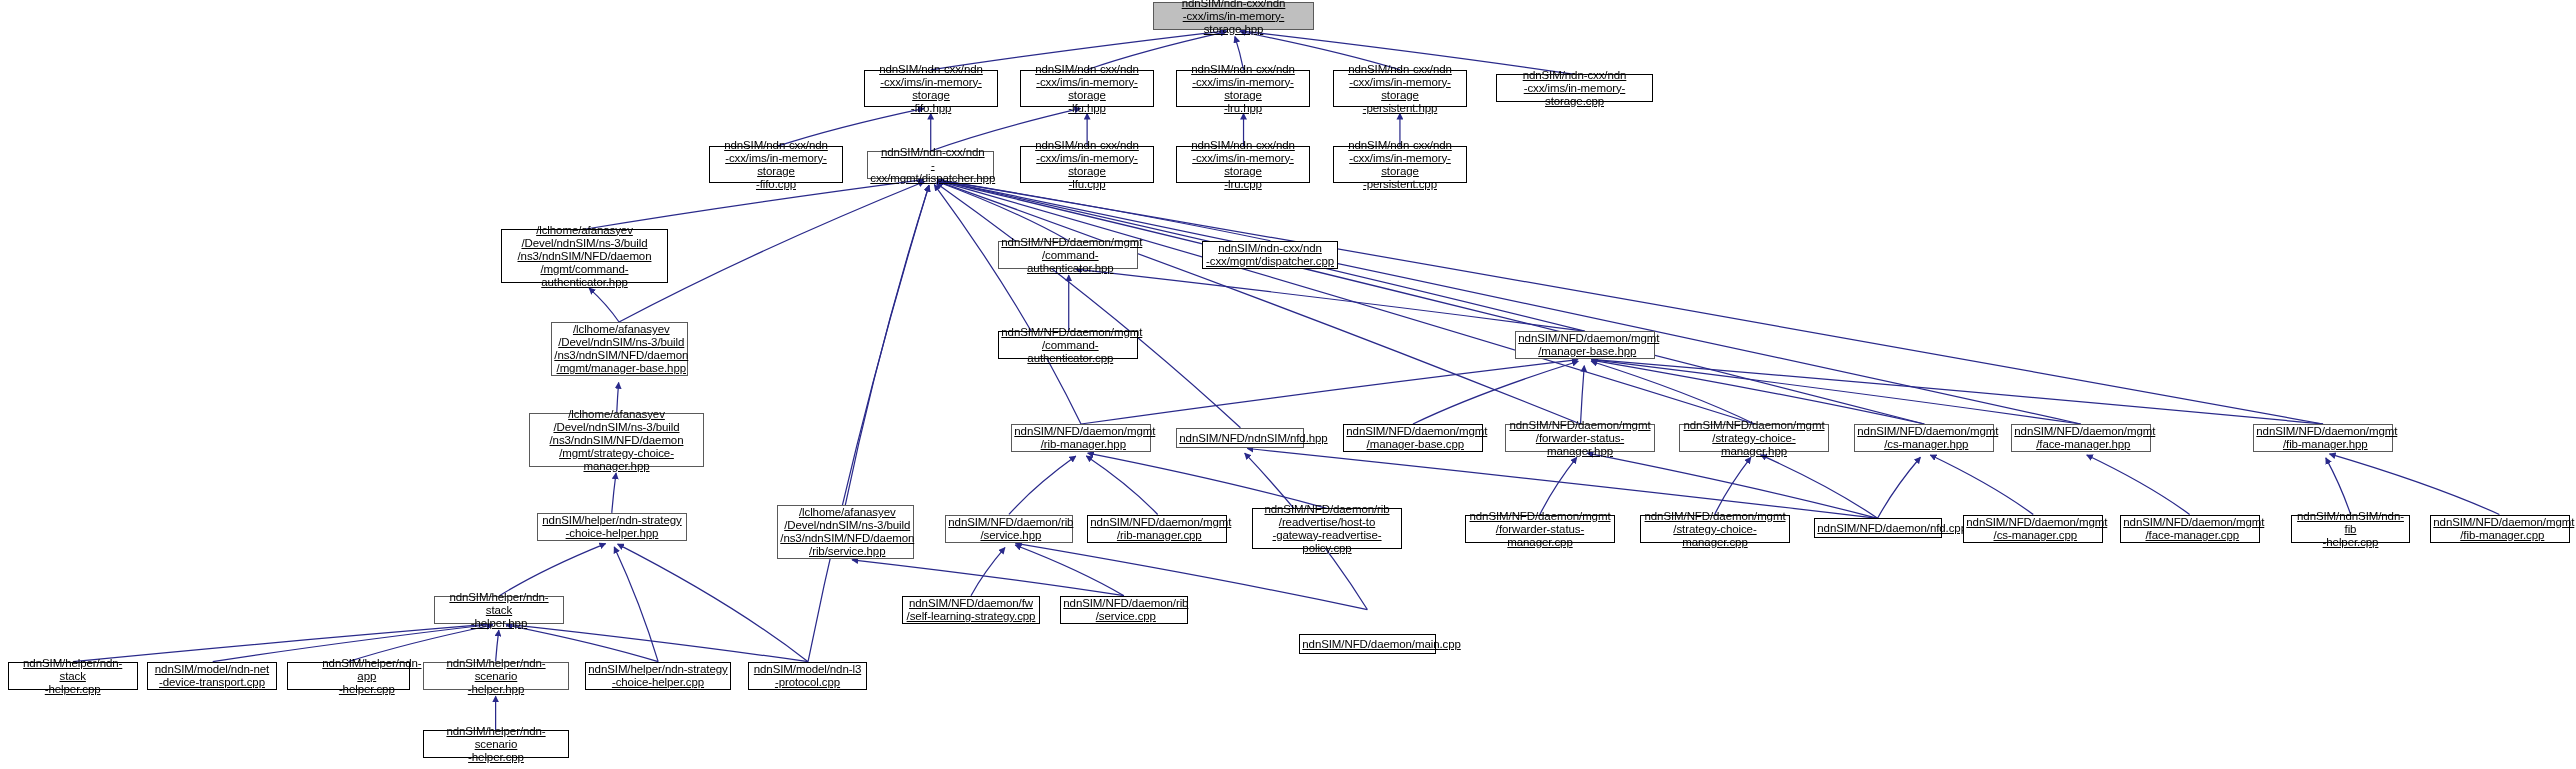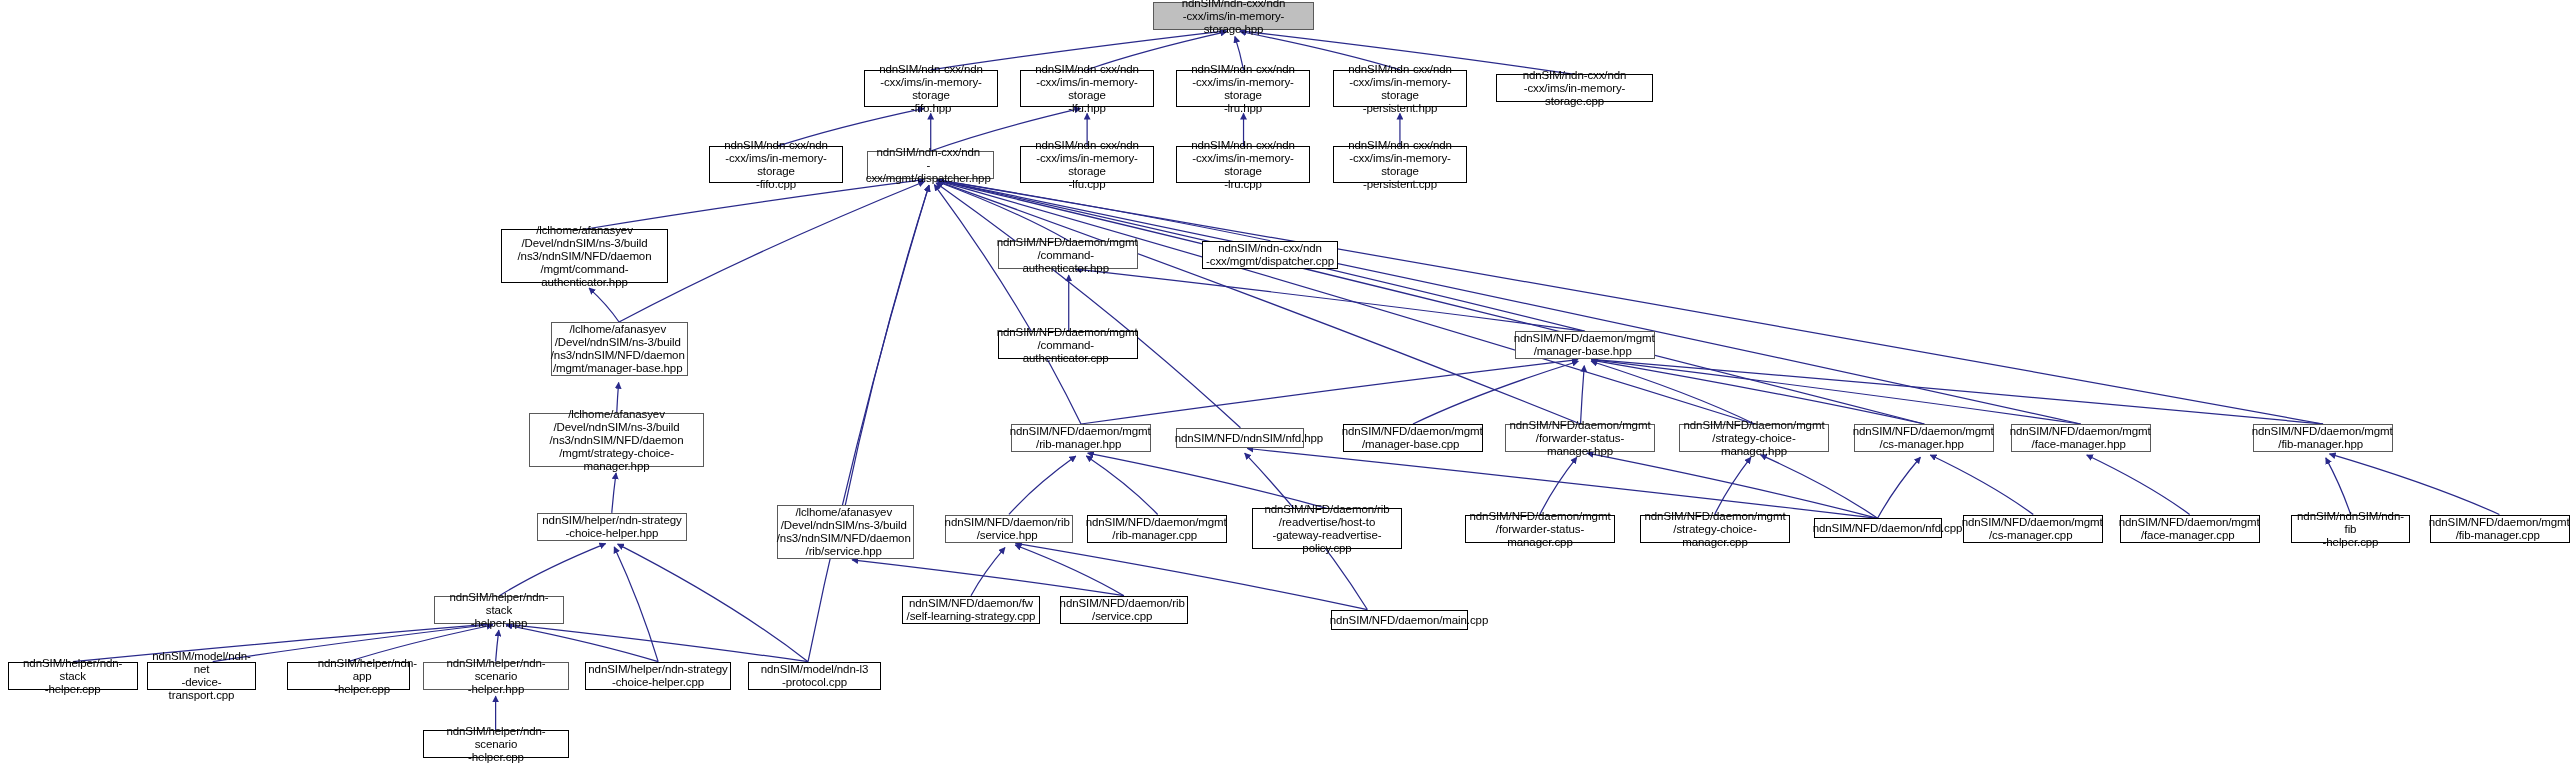--- a/index.html
+++ b/index.html
@@ -10,24 +10,25 @@
     position:absolute;
     box-sizing:border-box;
     border:0.8px solid #000000;
     background:#ffffff;
     color:#000000;
     font-size:11.5px;
     line-height:13px;
     text-align:center;
     display:flex;
     align-items:center;
-    justify-content:flex-end;
+    justify-content:flex-start;
     white-space:pre-line;
     letter-spacing:-0.1px;
     z-index:5;
+    text-decoration:underline;
   }
   .node.thick{border:1.5px solid #5a5a5a;}
   .node.root{background:#bfbfbf;border:1.5px solid #5a5a5a;}
   .node span{display:block;width:100%;padding:0 2.3px;}
 </style>
 </head>
 <body>
 
 <div id="graph">
   <svg id="edges" xmlns="http://www.w3.org/2000/svg" viewBox="0 0 3359 1003" width="2576" height="769">
@@ -195,30 +196,30 @@
       <div class="node" style="left: 2291px; top: 515px; width: 119px; height: 28px;"><span>ndnSIM/ndnSIM/ndn-fib
 -helper.cpp</span></div>
       <div class="node" style="left: 2430px; top: 515px; width: 140px; height: 28px;"><span>ndnSIM/NFD/daemon/mgmt
 /fib-manager.cpp</span></div>
       <div class="node thick" style="left: 434px; top: 596px; width: 130px; height: 28px;"><span>ndnSIM/helper/ndn-stack
 -helper.hpp</span></div>
       <div class="node" style="left: 902px; top: 596px; width: 138px; height: 28px;"><span>ndnSIM/NFD/daemon/fw
 /self-learning-strategy.cpp</span></div>
       <div class="node" style="left: 1060px; top: 596px; width: 128px; height: 28px;"><span>ndnSIM/NFD/daemon/rib
 /service.cpp</span></div>
-      <div class="node" style="left: 1299px; top: 610px; width: 137px; height: 20px; margin-left: 32px;"><span>ndnSIM/NFD/daemon/main.cpp</span></div>
+      <div class="node" style="left: 1299px; top: 634px; width: 137px; height: 20px;"><span>ndnSIM/NFD/daemon/main.cpp</span></div>
       <div class="node" style="left: 7.7px; top: 662px; width: 130px; height: 28px;"><span>ndnSIM/helper/ndn-stack
 -helper.cpp</span></div>
-      <div class="node" style="left: 147px; top: 662px; width: 109px; height: 28px;"><span>ndnSIM/model/ndn-net
+      <div class="node" style="left: 147px; top: 662px; width: 130px; height: 28px;"><span>ndnSIM/model/ndn-net
 -device-transport.cpp</span></div>
       <div class="node" style="left: 287px; top: 662px; width: 123px; height: 28px; padding-left: 32px;"><span>ndnSIM/helper/ndn-app
 -helper.cpp</span></div>
       <div class="node thick" style="left: 423px; top: 662px; width: 146px; height: 28px;"><span>ndnSIM/helper/ndn-scenario
 -helper.hpp</span></div>
       <div class="node" style="left: 585px; top: 662px; width: 146px; height: 28px;"><span>ndnSIM/helper/ndn-strategy
 -choice-helper.cpp</span></div>
-      <div class="node" style="left: 748px; top: 662px; width: 133px; height: 28px;"><span>ndnSIM/model/ndn-l3
+      <div class="node" style="left: 748px; top: 662px; width: 119px; height: 28px;"><span>ndnSIM/model/ndn-l3
 -protocol.cpp</span></div>
       <div class="node" style="left: 423px; top: 730px; width: 146px; height: 28px;"><span>ndnSIM/helper/ndn-scenario
 -helper.cpp</span></div>
     </div>
 </div>
 
 
 </body></html>

